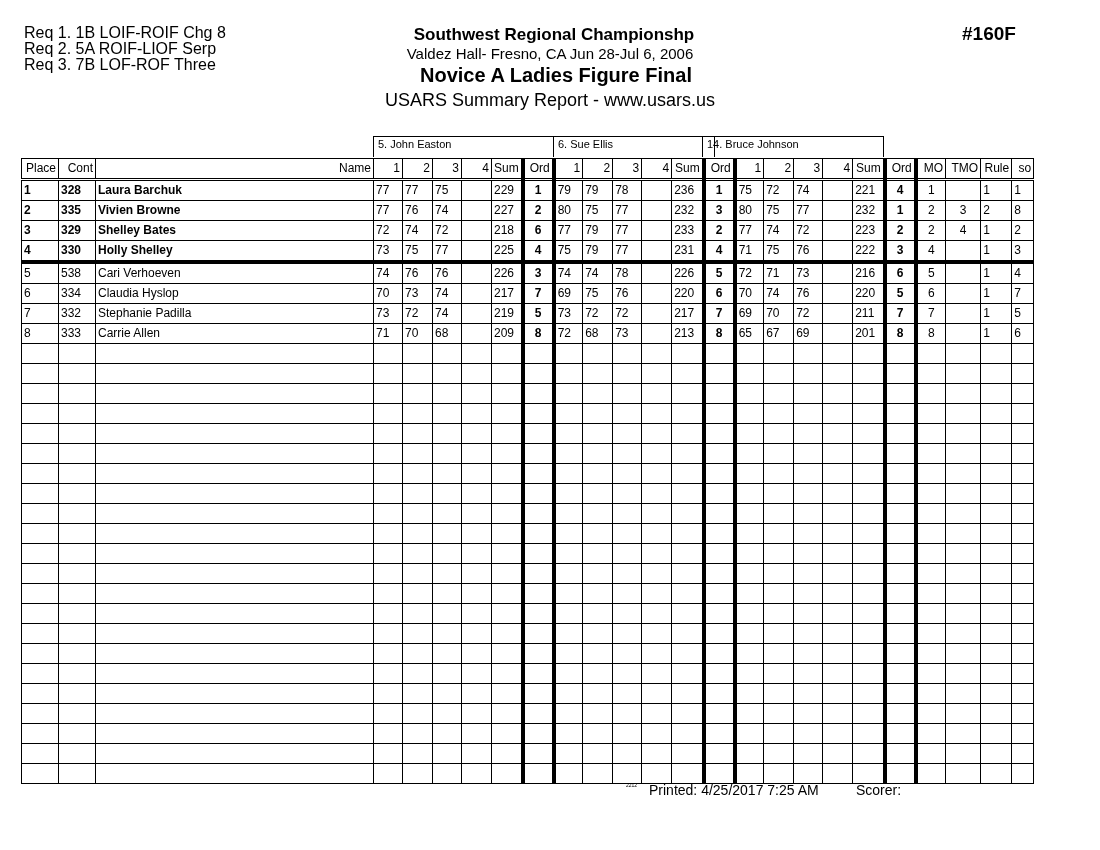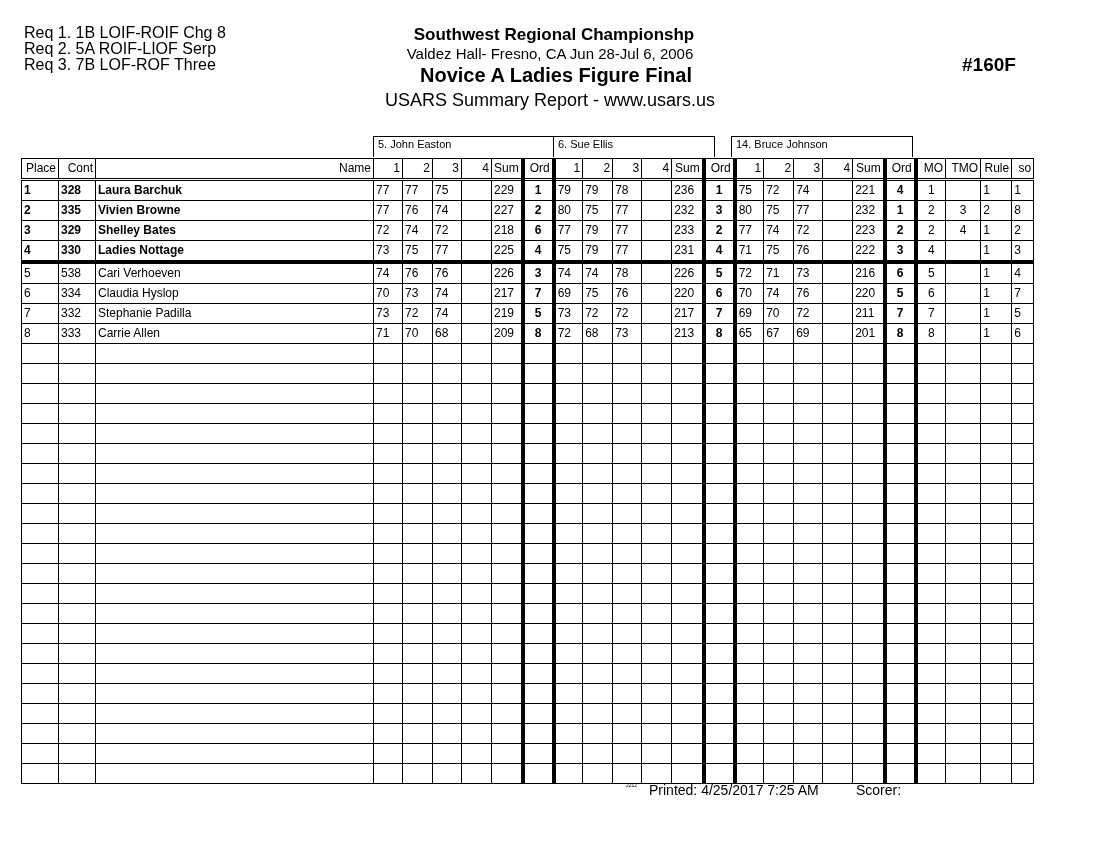--- a/index.html
+++ b/index.html
@@ -1,19 +1,19 @@
 <!DOCTYPE html>
 <html><head>
 <meta charset="utf-8">
 <style>
   html, body { margin:0; padding:0; background:#fff; }
   body { width:1100px; height:850px; position:relative; overflow:hidden; font-family:"Liberation Sans", sans-serif; color:#000; }
   .req { position:absolute; left:24px; font-size:16px; line-height:16px; }
   .title { position:absolute; left:0; width:1100px; text-align:center; white-space:nowrap; }
-  .event-no { position:absolute; left:962px; top:23px; font-size:19px; font-weight:bold;margin-top:31px; }
+  .event-no { position:absolute; left:962px; top:23px; font-size:19px; font-weight:bold; }
   .footer { position:absolute; top:782px; font-size:14px; }
   .tiny { position:absolute; left:626px; top:782px; font-size:5px; }
 
   table.grid { position:absolute; left:21px; top:158px; border-collapse:collapse; table-layout:fixed; }
   table.grid td { border:1px solid #000; height:19px; padding:0 2px; font-size:12px; white-space:nowrap; overflow:hidden; line-height:19px; }
   table.grid thead td { height:19px;text-align:right; }
   table.grid thead tr td { border-bottom:3px double #000; }
   .c { text-align:center; }
   .r { text-align:left; }
   .b { font-weight:bold; }
@@ -30,21 +30,21 @@
 <div class="req" style="top:57px">Req  3.  7B LOF-ROF Three</div>
 
 <div class="title" style="top:25px;font-size:17px;font-weight:bold;padding-left:4px;">Southwest Regional Championshp</div>
 <div class="title" style="top:45px;font-size:15px;">Valdez Hall- Fresno, CA  Jun 28-Jul 6, 2006</div>
 <div class="title" style="top:64px;font-size:20px;font-weight:bold;padding-left:6px;">Novice A Ladies Figure Final</div>
 <div class="title" style="top:90px;font-size:18px;">USARS Summary Report - www.usars.us</div>
 <div class="event-no">#160F</div>
 
 <div class="judge-box" style="left:373px;width:181px;">5.  John Easton</div>
 <div class="judge-box" style="left:553px;width:162px;">6.  Sue Ellis</div>
-<div class="judge-box" style="left:731px;width:182px;">14.  Bruce Johnson</div>
+<div class="judge-box" style="left:702px;width:182px;">14.  Bruce Johnson</div>
 
 <table class="grid">
   <colgroup>
     <col style="width:37px">
       <col style="width:37px">
       <col style="width:278px">
     <col style="width:29px">
       <col style="width:30px">
       <col style="width:29px">
       <col style="width:30px">
@@ -174,21 +174,21 @@
         <td class="r">223</td>
         <td class="c b thickL">2</td>
         <td class="c thickL">2</td>
         <td class="c">4</td>
         <td class="r">1</td>
         <td class="r">2</td>
       </tr>
       <tr class="sep">
         <td class="b">4</td>
         <td class="r b">330</td>
-        <td class="b">Ladies Nottage</td>
+        <td class="b">Holly Shelley</td>
         <td>73</td>
         <td>75</td>
         <td>77</td>
         <td></td>
         <td class="r">225</td>
         <td class="c b thickL">4</td>
         <td class="thickL">75</td>
         <td>79</td>
         <td>77</td>
         <td></td>

